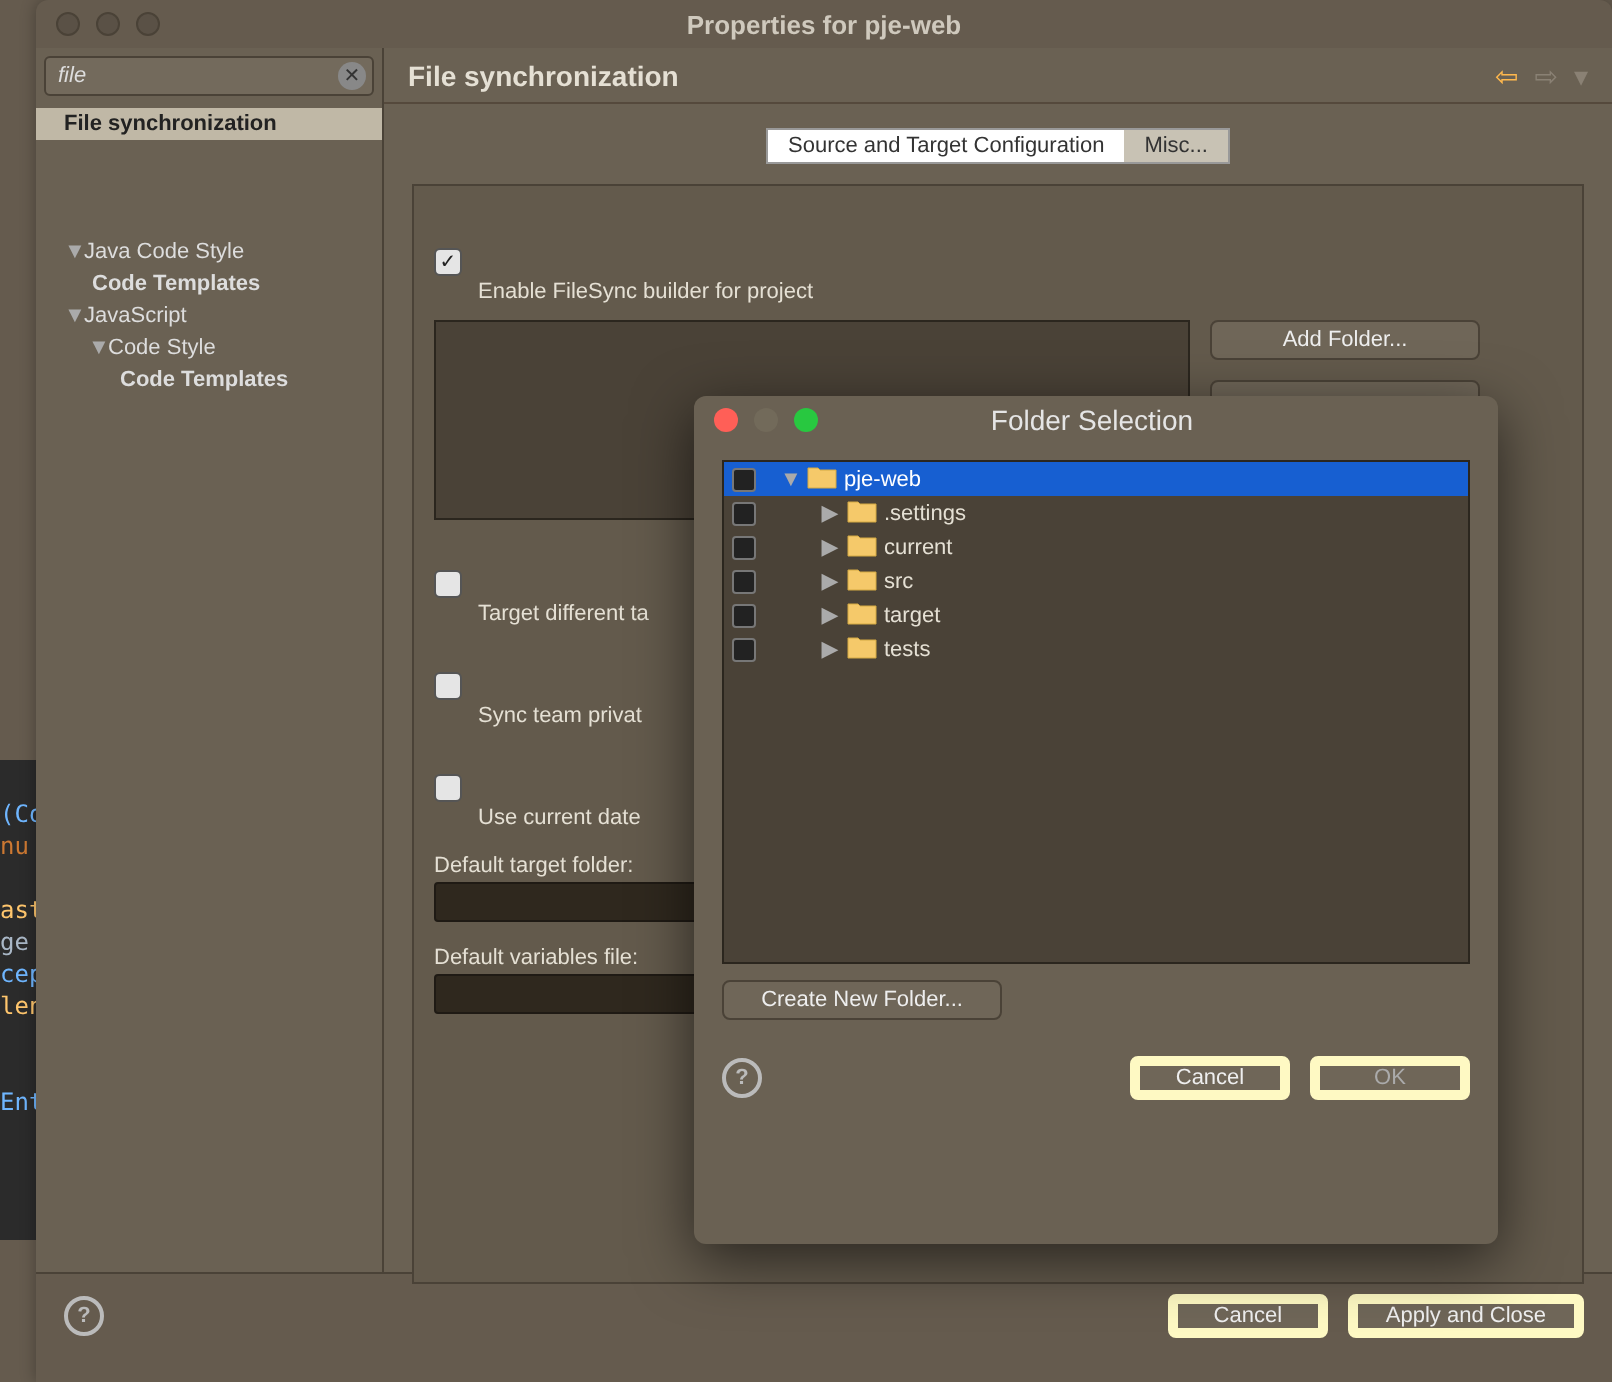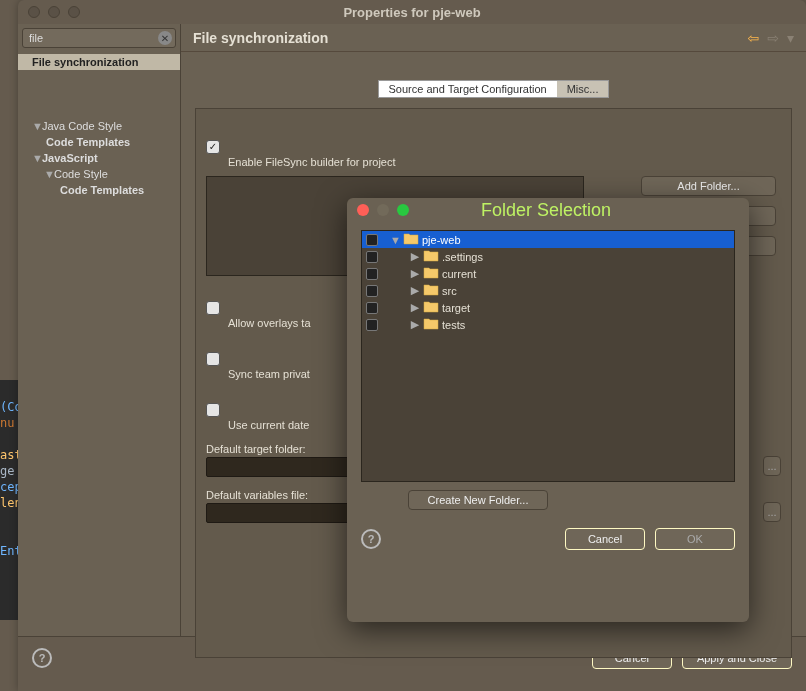--- a/index.html
+++ b/index.html
@@ -7,56 +7,56 @@
 .bg-editor { position: absolute; left: 0; top: 380px; width: 18px; height: 240px; font-family: monospace; font-size: 12px; background: #2b2b2b; padding-top: 20px; }
 .bg-editor div { overflow: hidden; white-space: nowrap; height: 16px; }
 .maint-window { position: absolute; left: 18px; top: 0; width: 788px; height: 691px; background: #655b4e; box-shadow: 0 0 8px rgba(0,0,0,0.3); border-radius: 6px 6px 0 0; }
 .titlebar { height: 24px; display: flex; align-items: center; position: relative; }
 .traffic { display: flex; gap: 8px; padding-left: 10px; }
 .tl { width: 12px; height: 12px; border-radius: 50%; background: #5a5146; border: 1px solid #4a4237; }
 .titlebar-title { position: absolute; left: 0; right: 0; text-align: center; color: #cfc9bd; font-size: 13px; font-weight: bold; }
 .main-columns { display: flex; height: 612px; }
 .left-pane { width: 174px; background: #6a6153; border-right: 1px solid #4a4237; }
 .filterbox { margin: 4px; position: relative; }
-.filterbox input { width: 100%; height: 20px; background: #736a5c; border: 1px solid #4a4237; border-radius: 3px; color: #ddd; padding: 0 22px 0 6px; font-size: 11px; }
+.filterbox input { width: 100%; height: 20px; background: #736a5c; border: 1px solid #4a4237; border-radius: 3px; color: #ddd; padding: 0 22px 0 6px; font-size: 11px; font-style: italic; }
 .filter-clear { position: absolute; right: 4px; top: 3px; width: 14px; height: 14px; color: #333; background: #888; border-radius: 50%; display: flex; align-items: center; justify-content: center; font-size: 10px; cursor: pointer; }
 .tree { font-size: 11px; color: #ddd; padding-top: 2px; }
 .tree-item { height: 16px; line-height: 16px; white-space: nowrap; overflow: hidden; cursor: default; }
 .tree-item.selected { background: #c0b8a6; color: #222; font-weight: bold; }
 .tree-item .arrow { color: #aaa; display:inline-block; width:10px; }
 .right-pane { flex: 1; background: #6a6153; position: relative; }
 .section-header { display: flex; align-items: center; justify-content: space-between; height: 28px; padding: 0 12px; border-bottom: 1px solid #55493c; }
 .section-title { font-size: 14px; font-weight: bold; color: #e5e0d4; }
 .nav-arrows { display: flex; gap: 8px; align-items: center; }
 .nav-arrow { color: #ffb84d; font-size: 14px; }
 .nav-arrow.dim { color: #8a8174; }
-.tabs { text-align: center; margin-top: 28px; text-decoration: underline; }
+.tabs { text-align: center; margin-top: 12px; text-decoration: underline; }
 .tab { display: inline-block; background: #ebebeb; color: #333; padding: 2px 10px; font-size: 11px; border: 1px solid #999; }
 .tab.sel { background: #fff; border-right: none; }
 .tab.unsel { background: #c8c2b4; border-left: none; }
 .group-frame { margin: 10px 14px 0 14px; background: #635a4c; border: 1px solid #4a4237; padding: 16px 10px 10px 10px; position: relative; height: 550px; }
 .chk-row { display: flex; align-items: center; gap: 8px; margin-bottom: 8px; color: #e5e0d4; }
 .chk { width: 14px; height: 14px; border-radius: 3px; border: 1px solid #555; background: #e5e5e5; display: flex; align-items: center; justify-content: center; font-size: 10px; color: #222; }
 .label-text { color: #e5e0d4; margin-top: 31px; }
 .listbox { background: #4a4237; border: 1px solid #2b261e; height: 100px; width: 378px; margin-bottom: 10px; }
-.side-btn { width: 135px; height: 20px; background: #6f6658; border: 1px solid #4a4237; border-radius: 4px; color: #eee; font-size: 11px; display: flex; align-items: center; justify-content: center; cursor: pointer; margin-left: 47px; }
+.side-btn { width: 135px; height: 20px; background: #6f6658; border: 1px solid #4a4237; border-radius: 4px; color: #eee; font-size: 11px; display: flex; align-items: center; justify-content: center; cursor: pointer; }
 .side-btn.dim { color: #aaa; }
 .txt-input { width: 110px; height: 20px; background: #2f281e; border: 1px solid #1f1a14; border-radius: 2px; margin-top: 2px; }
 .form-row-label { margin-top: 12px; color: #e5e0d4; }
 .bottom-bar { height: 42px; display: flex; align-items: center; justify-content: space-between; padding: 0 14px; border-top: 1px solid #4a4237; }
 .help-icon { width: 20px; height: 20px; border: 2px solid #bbb; border-radius: 50%; color: #bbb; display: flex; align-items: center; justify-content: center; font-weight: bold; }
 .btn-row { display: flex; gap: 10px; }
-.btn { min-width: 80px; height: 22px; background: #6f6658; border: 1px solid #fef9c3; border-radius: 4px; color: #eee; font-size: 11px; display: flex; align-items: center; justify-content: center; padding: 0 14px; cursor: pointer; }
+.btn { min-width: 80px; height: 22px; background: #6f6658; border: 5px solid #fef9c3; border-radius: 4px; color: #eee; font-size: 11px; display: flex; align-items: center; justify-content: center; padding: 0 14px; cursor: pointer; }
 
 .modal { position: absolute; left: 347px; top: 198px; width: 402px; height: 424px; background: #6a6153; border-radius: 6px; box-shadow: 0 8px 30px rgba(0,0,0,0.6); }
 .modal-title { height: 24px; position: relative; display: flex; align-items: center; }
 .modal-traffic { display: flex; gap: 8px; padding-left: 10px; }
 .mtl { width: 12px; height: 12px; border-radius: 50%; }
 .mtl.r { background: #ff5f57; } .mtl.y { background: #726a5a; } .mtl.g { background: #28c840; }
-.modal-title-text { position: absolute; left:0; right:4px; text-align: center; color: #bef264; font-size: 18px; }
+.modal-title-text { position: absolute; left:0; right:4px; text-align: center; color: #e5e5e5; font-size: 14px; }
 .modal-body { padding: 8px 14px; }
 .modal-prompt { color: #e5e0d4; margin: 6px 0; }
 .folder-tree { border: 1px solid #2b261e; height: 252px; background: #4a4237; overflow: auto; }
 .ft-row { display: flex; align-items: center; height: 17px; padding-left: 4px; gap: 3px; color: #e5e0d4; }
 .ft-row.selected { background: #175fd1; color: #fff; }
 .ft-row .cb { width: 12px; height: 12px; background: #222; border: 1px solid #777; border-radius: 2px; flex-shrink:0;}
 .ft-row .arr { color: #aaa; width: 10px; text-align:center;}
 .ft-row .fld { color: #f5c96a; }
 .modal-foot { display: flex; align-items: center; justify-content: space-between; padding: 10px 14px 0 14px; }
 svg.folder-svg { width:16px; height:13px; }
@@ -90,21 +90,21 @@
   <div class="main-columns">
     <div class="left-pane">
       <div class="filterbox">
         <input value="file" style="">
         <div class="filter-clear">✕</div>
       </div>
       <div class="tree" id="nav-tree">
           <div class="tree-item selected" style="padding-left: 14px;">File synchronization</div>
           <div class="tree-item" style="padding-left: 14px; margin-top: 48px;"><span class="arrow">▼</span>Java Code Style</div>
           <div class="tree-item" style="padding-left: 28px; font-weight: bold;">Code Templates</div>
-          <div class="tree-item" style="padding-left: 14px; font-weight: bold;"><span class="arrow">▼</span>JavaScript</div>
+          <div class="tree-item" style="padding-left: 14px;"><span class="arrow">▼</span>JavaScript</div>
           <div class="tree-item" style="padding-left: 26px;"><span class="arrow">▼</span>Code Style</div>
           <div class="tree-item" style="padding-left: 42px; font-weight: bold;">Code Templates</div>
         </div>
     </div>
 
     <div class="right-pane">
       <div class="section-header">
         <div class="section-title">File synchronization</div>
         <div class="nav-arrows">
           <span class="nav-arrow">⇦</span>
@@ -126,21 +126,21 @@
           <div class="listbox"></div>
           <div style="display:flex; flex-direction:column; gap:10px;">
             <div class="side-btn">Add Folder...</div>
             <div class="side-btn dim"></div>
             <div class="side-btn dim"></div>
           </div>
         </div>
 
         <div class="chk-row">
           <div class="chk"></div>
-          <span class="label-text">Allow overlays ta</span>
+          <span class="label-text">Target different ta</span>
         </div>
         <div class="chk-row">
           <div class="chk"></div>
           <span class="label-text">Sync team privat</span>
         </div>
         <div class="chk-row">
           <div class="chk"></div>
           <span class="label-text">Use current date</span>
         </div>
 

